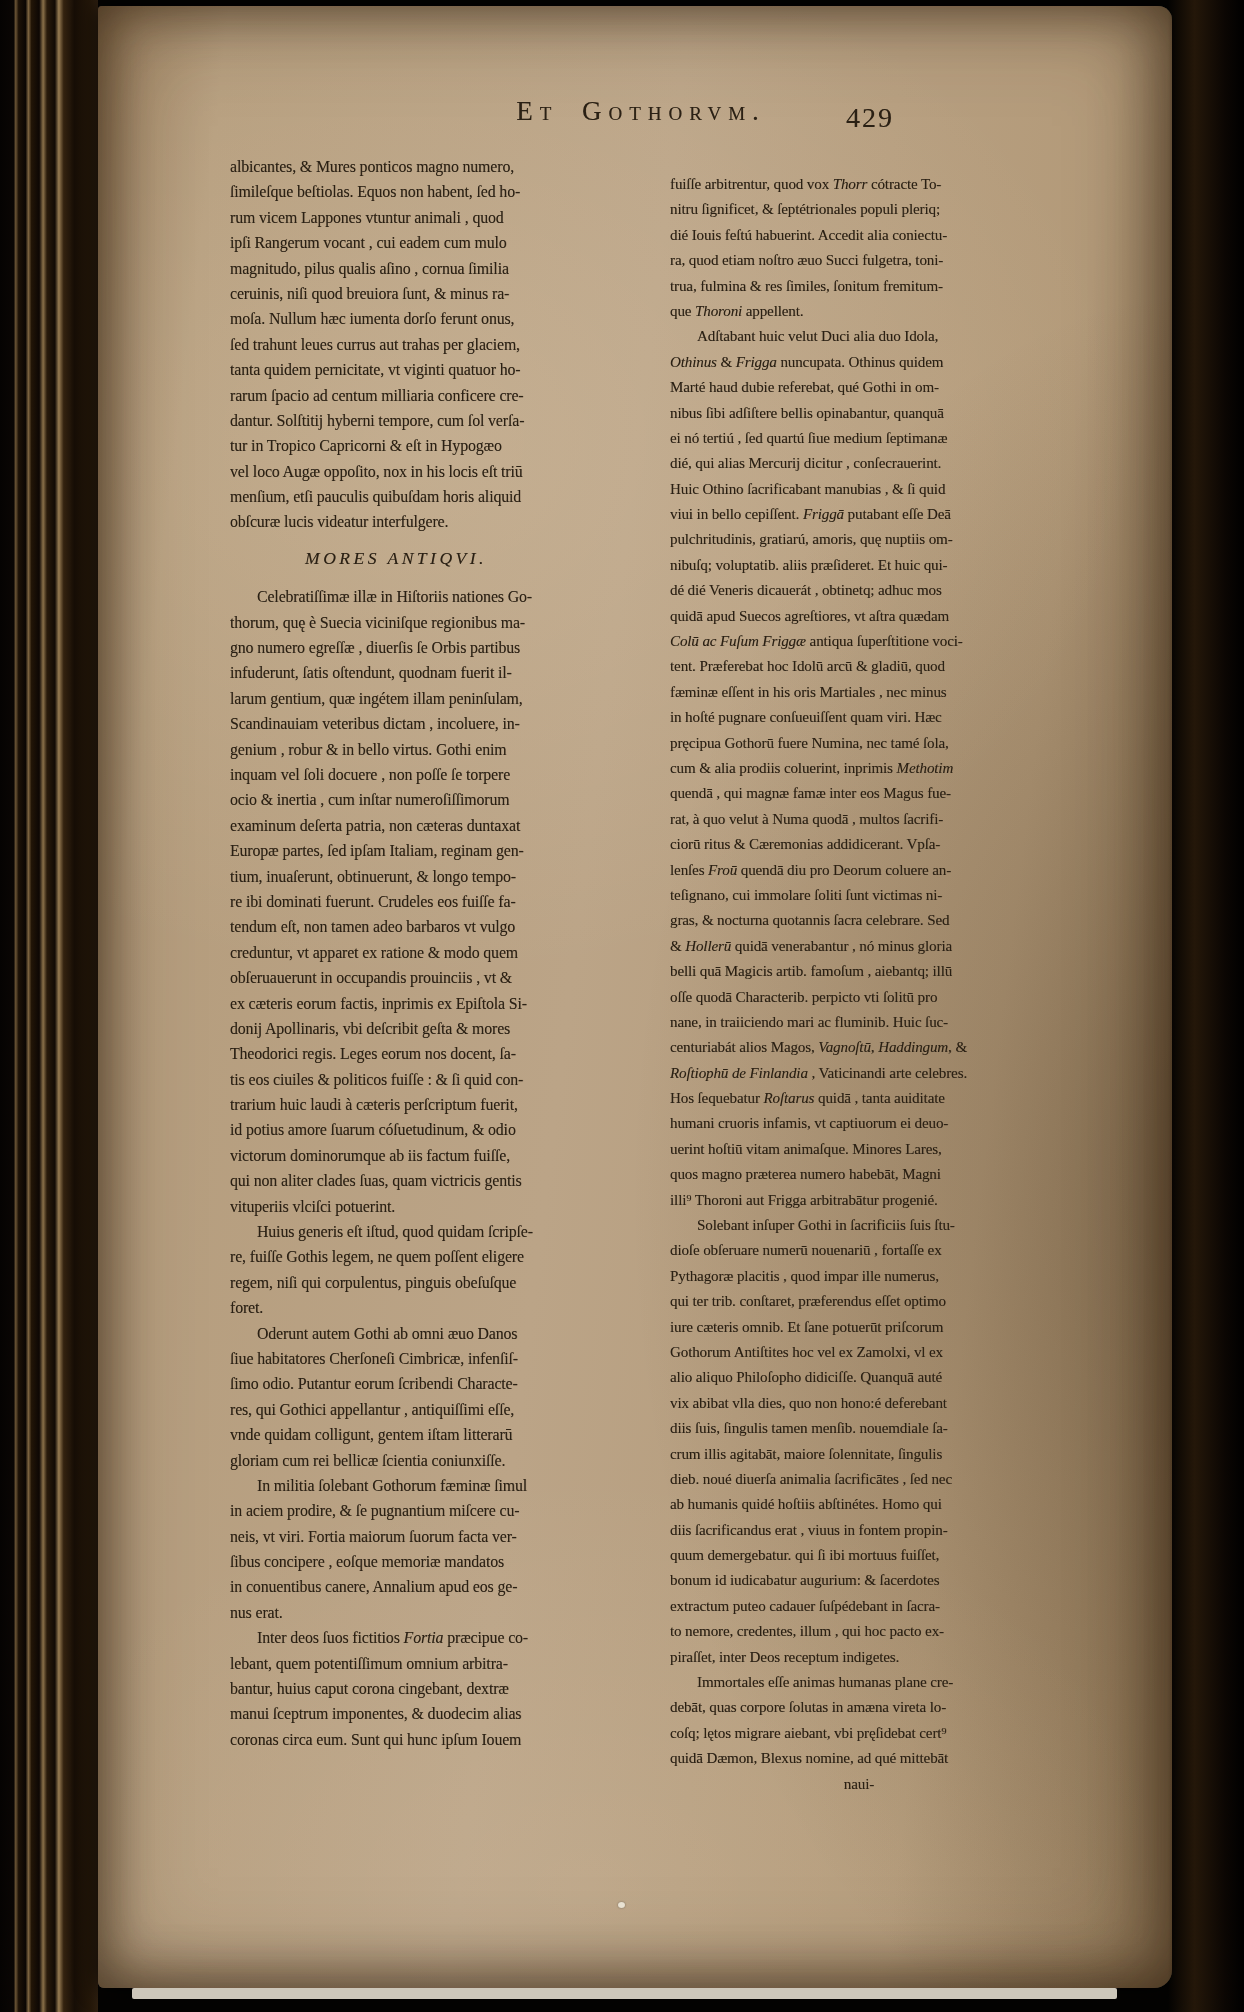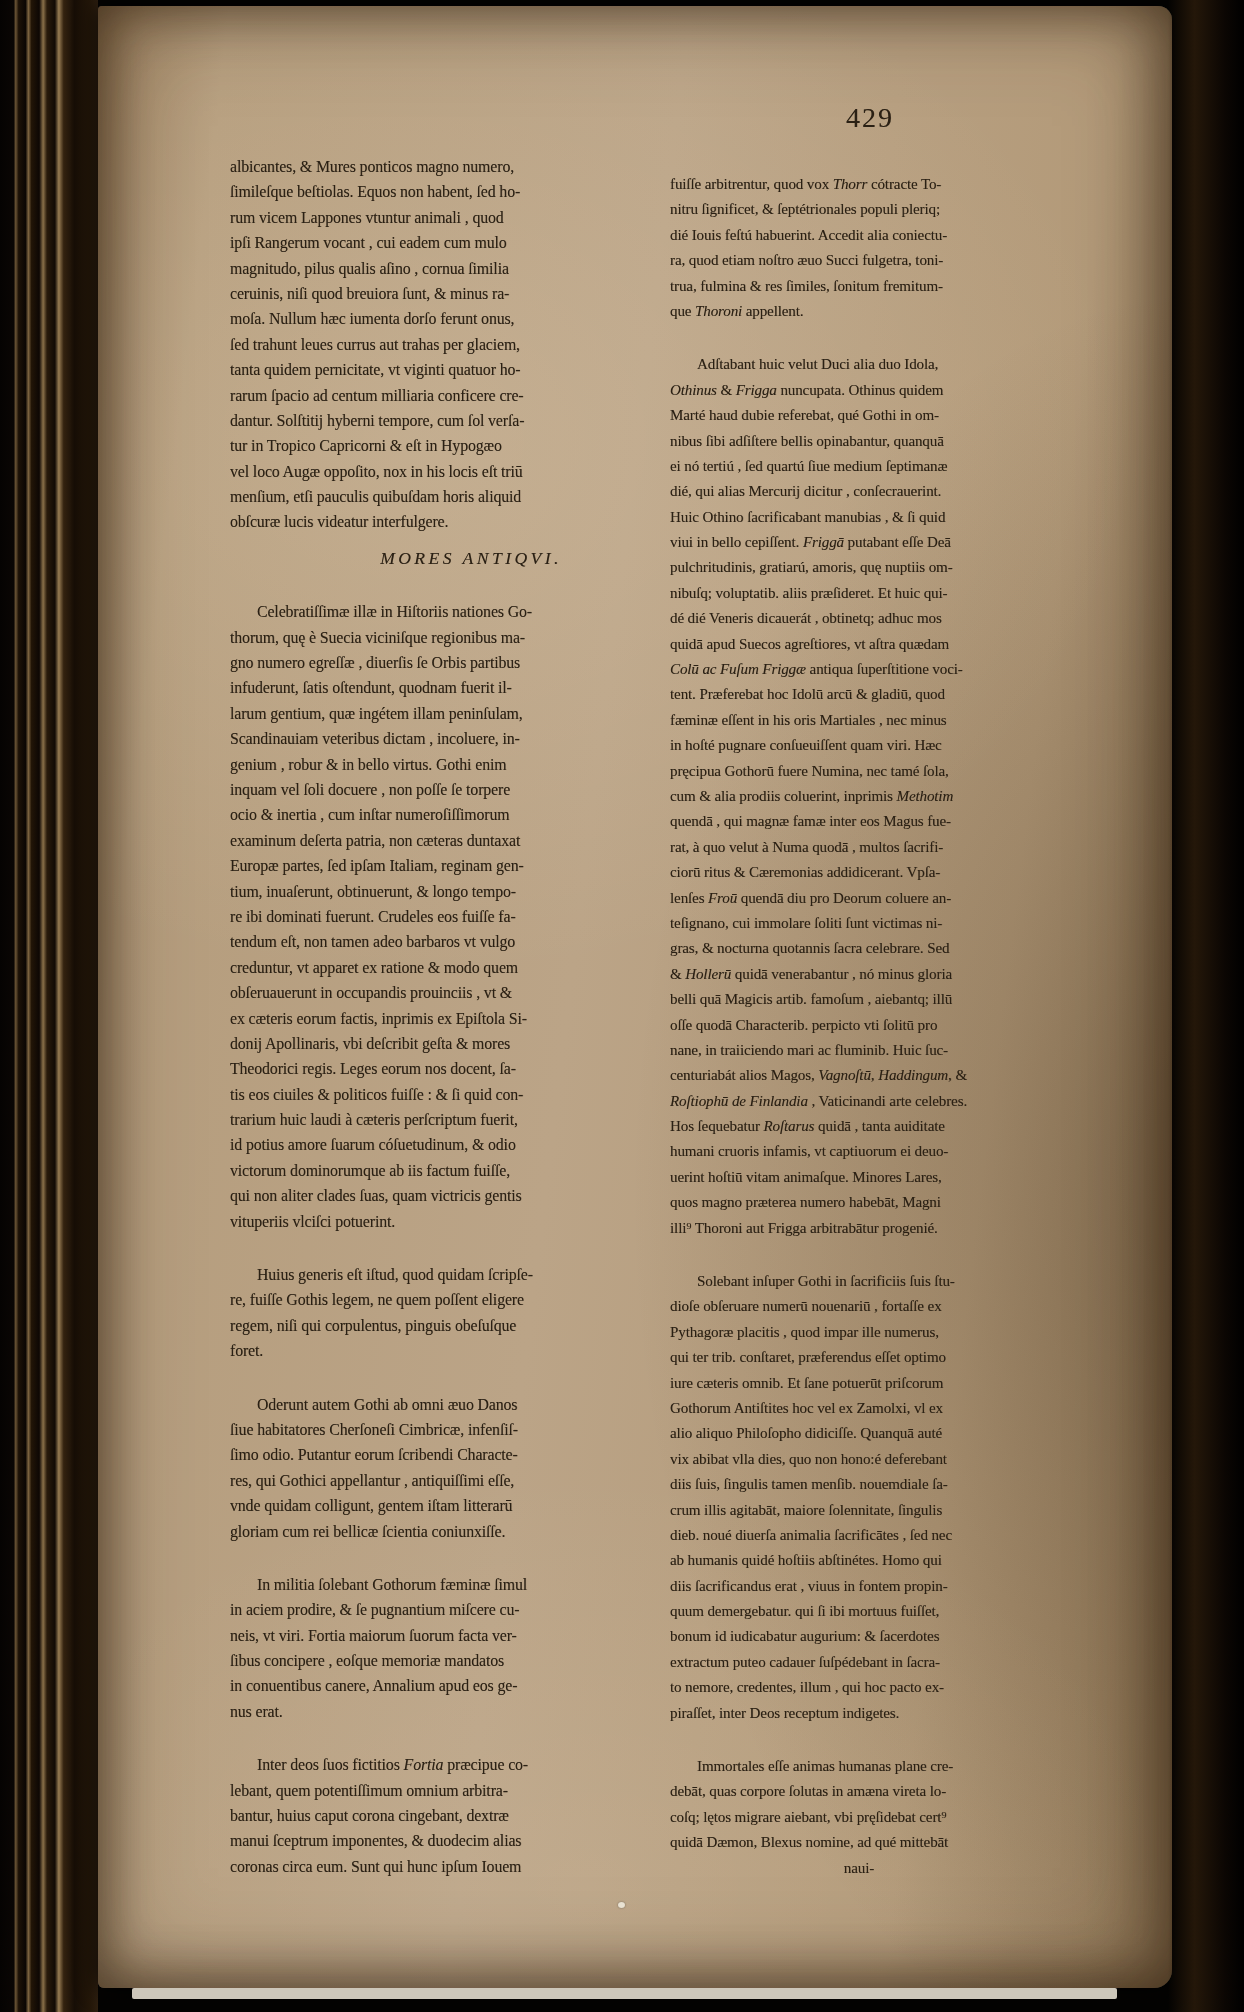--- a/index.html
+++ b/index.html
@@ -65,35 +65,36 @@
   }
   .col{position:absolute;}
   .col-left{left:132px;top:148px;width:332px;font-size:15.8px;}
   .col-right{left:572px;top:166px;width:384px;font-size:15px;}
   .line{
     height:25.4px;line-height:25.4px;
     white-space:nowrap;overflow:hidden;
     letter-spacing:-.1px;
   }
   .line .it{font-style:italic;}
-  .line--indent{padding-left:27px;margin-top:28px;}
+  .line--indent{padding-left:27px;}
   .line--heading{
-    text-align:right;font-style:italic;
+    text-align:center;font-style:italic;
     font-size:17.5px;letter-spacing:3.5px;
     margin-top:11px;margin-bottom:13px;
     overflow:visible;
   }
   .line--catch{text-align:center;padding-right:6px;}
 </style>
 </head>
 <body>
 
 <div class="binding"></div>
 
 <div class="paper">
+  <div class="running-head ink">Et Gothorvm.</div>
   <div class="folio ink">429</div>
 
   <div class="col col-left ink">
       <div class="line"><span>albicantes, &amp; Mures ponticos magno numero,</span></div>
       <div class="line"><span>ſimileſque beſtiolas. Equos non habent, ſed ho-</span></div>
       <div class="line"><span>rum vicem Lappones vtuntur animali , quod</span></div>
       <div class="line"><span>ipſi Rangerum vocant , cui eadem cum mulo</span></div>
       <div class="line"><span>magnitudo, pilus qualis aſino , cornua ſimilia</span></div>
       <div class="line"><span>ceruinis, niſi quod breuiora ſunt, &amp; minus ra-</span></div>
       <div class="line"><span>moſa. Nullum hæc iumenta dorſo ferunt onus,</span></div>

